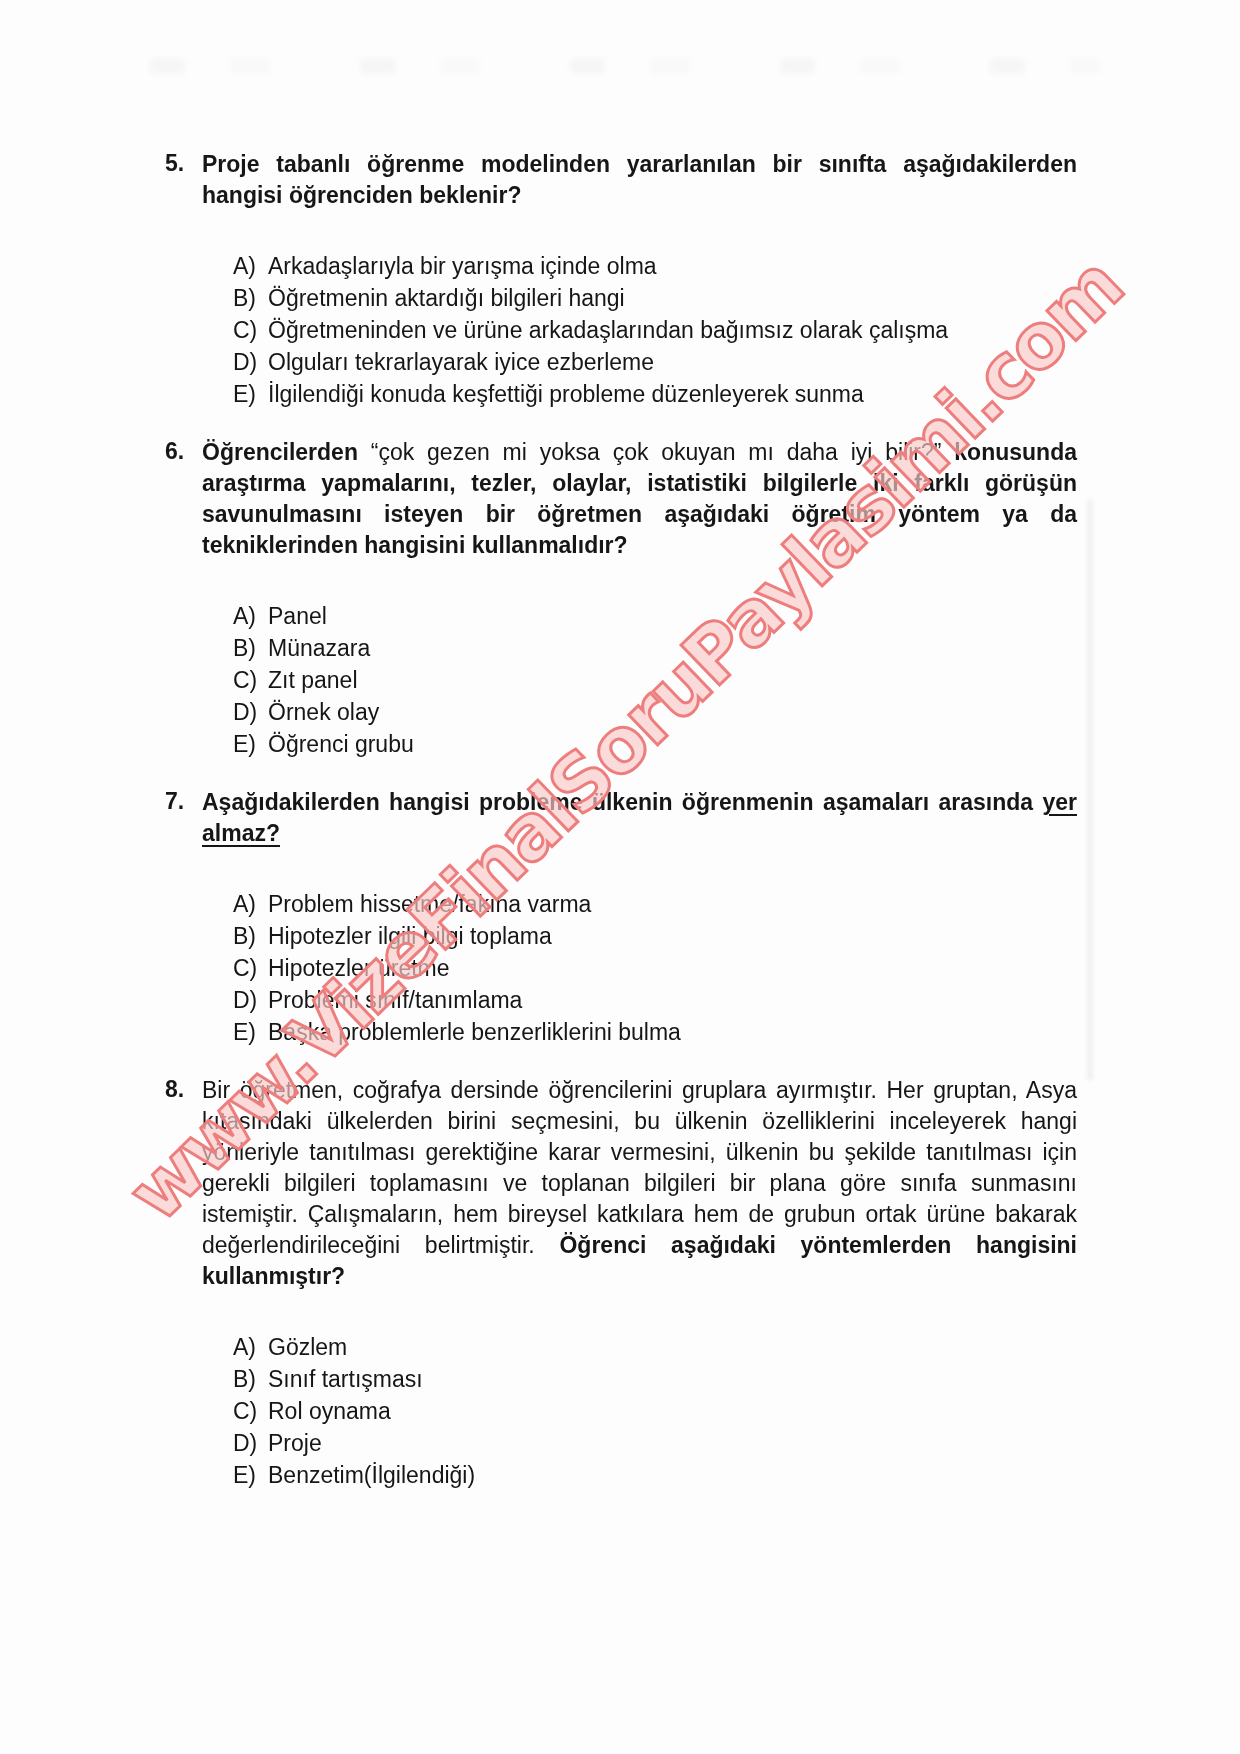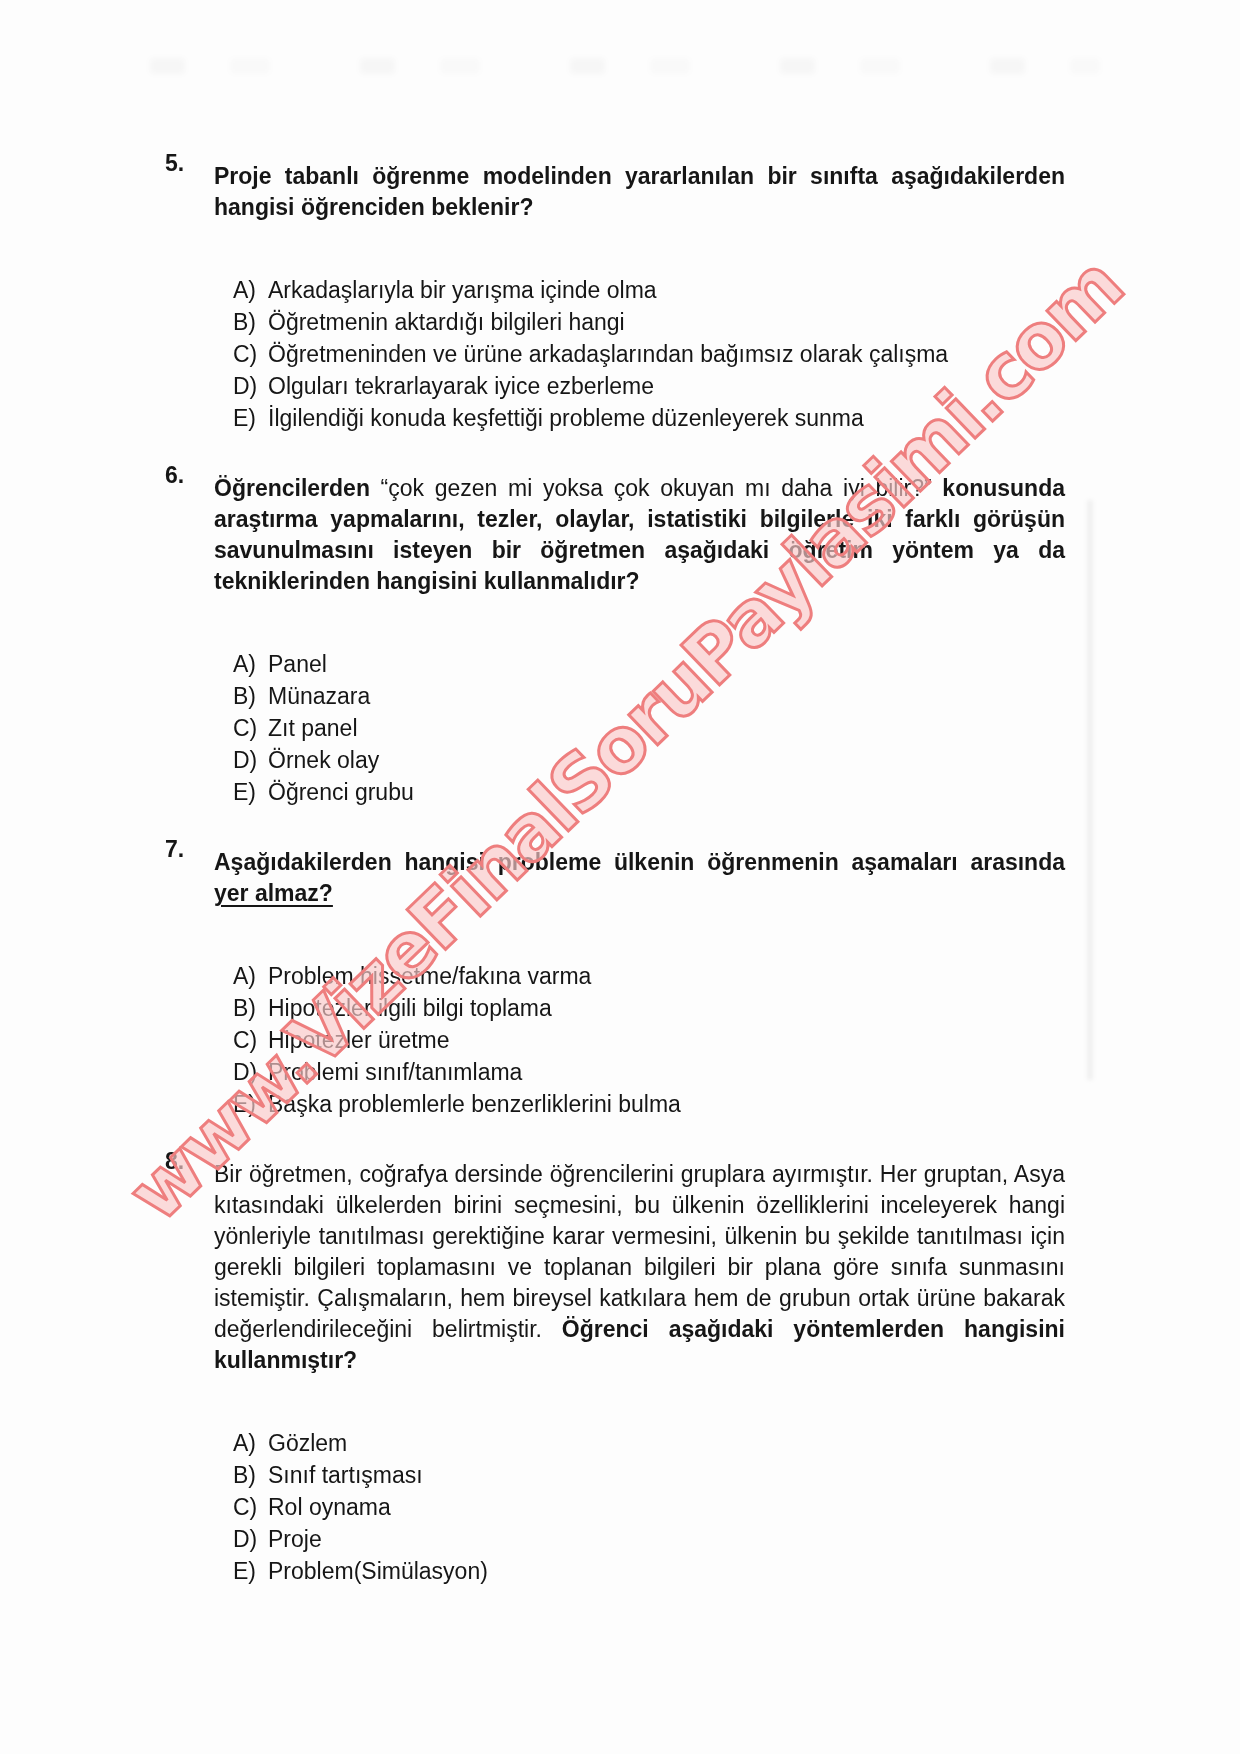--- a/index.html
+++ b/index.html
@@ -22,21 +22,21 @@
   .question { margin-bottom: 26px; }
   .q-head { display: flex; align-items: flex-start; }
   .q-num {
     flex: none;
     width: 36px;
     font-size: 23px;
     line-height: 31px;
     font-weight: bold;
   }
   .q-stem {
-    margin: 13px;
+    margin: 1px;
     flex: 1;
     font-size: 23px;
     line-height: 31px;
     text-align: justify;
     hyphens: none;
   }
   .q-stem span.b { font-weight: bold; }
   .q-stem span.u {
     text-decoration: underline;
     text-decoration-thickness: 2px;
@@ -205,20 +205,20 @@
           <li class="option">
             <span class="opt-letter">C)</span>
             <span class="opt-text">Rol oynama</span>
           </li>
           <li class="option">
             <span class="opt-letter">D)</span>
             <span class="opt-text">Proje</span>
           </li>
           <li class="option">
             <span class="opt-letter">E)</span>
-            <span class="opt-text">Problem(Simülasyon)</span>
+            <span class="opt-text">Benzetim(İlgilendiği)</span>
           </li>
         </ul>
       </section>
     </div>
 
   <div class="watermark" style="-webkit-text-stroke-color: rgb(238, 126, 126);">www.VizeFinalSoruPaylasimi.com</div>
 </div>
 
 </body></html>

